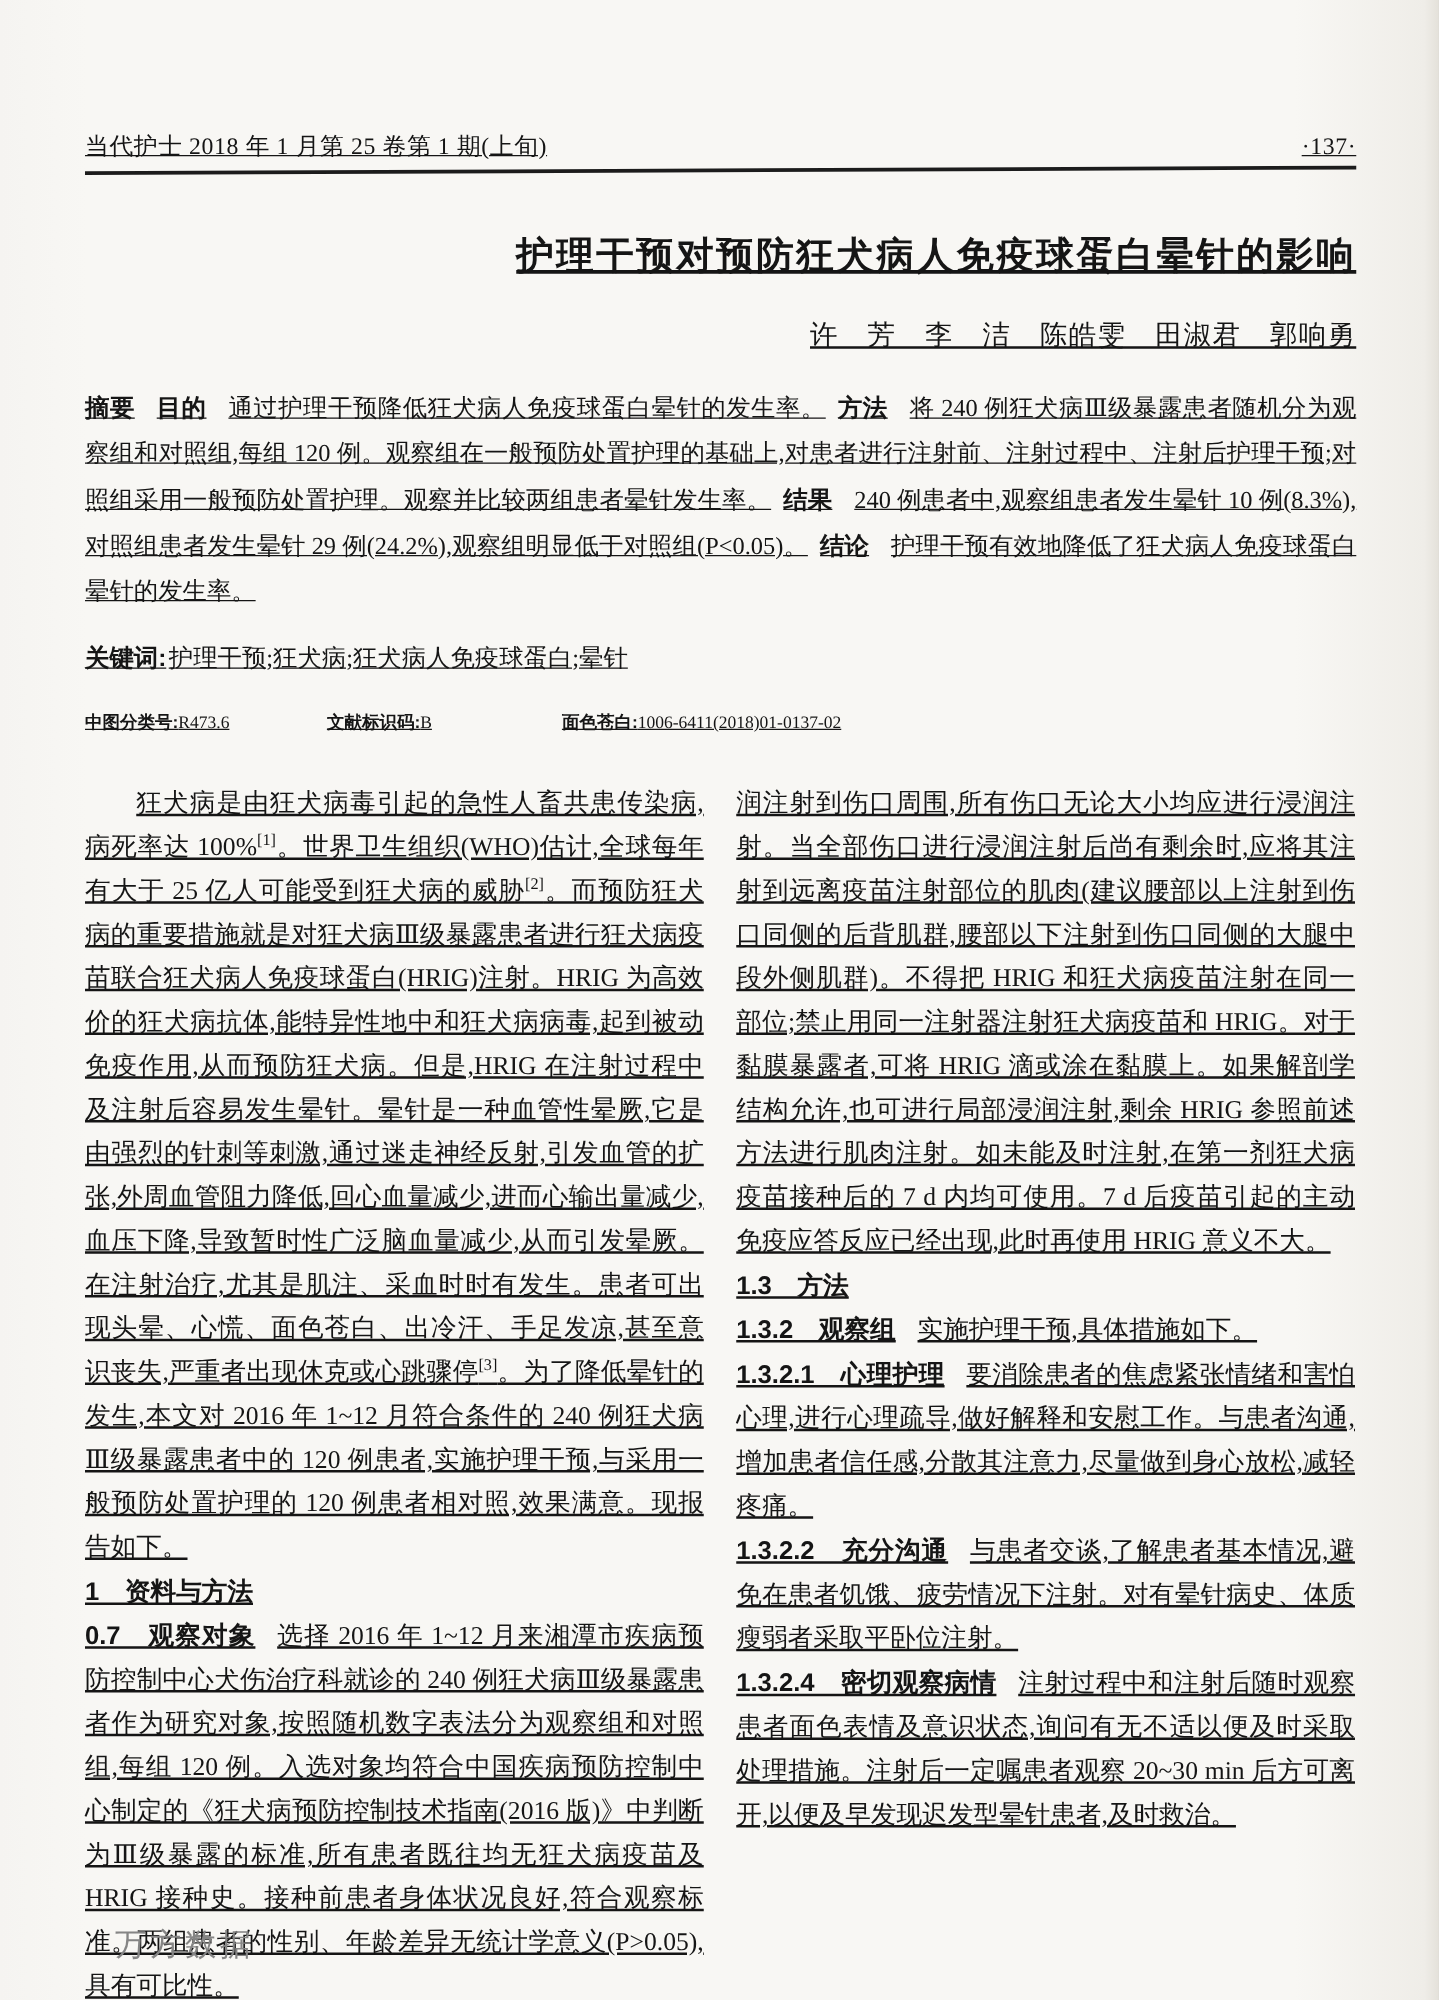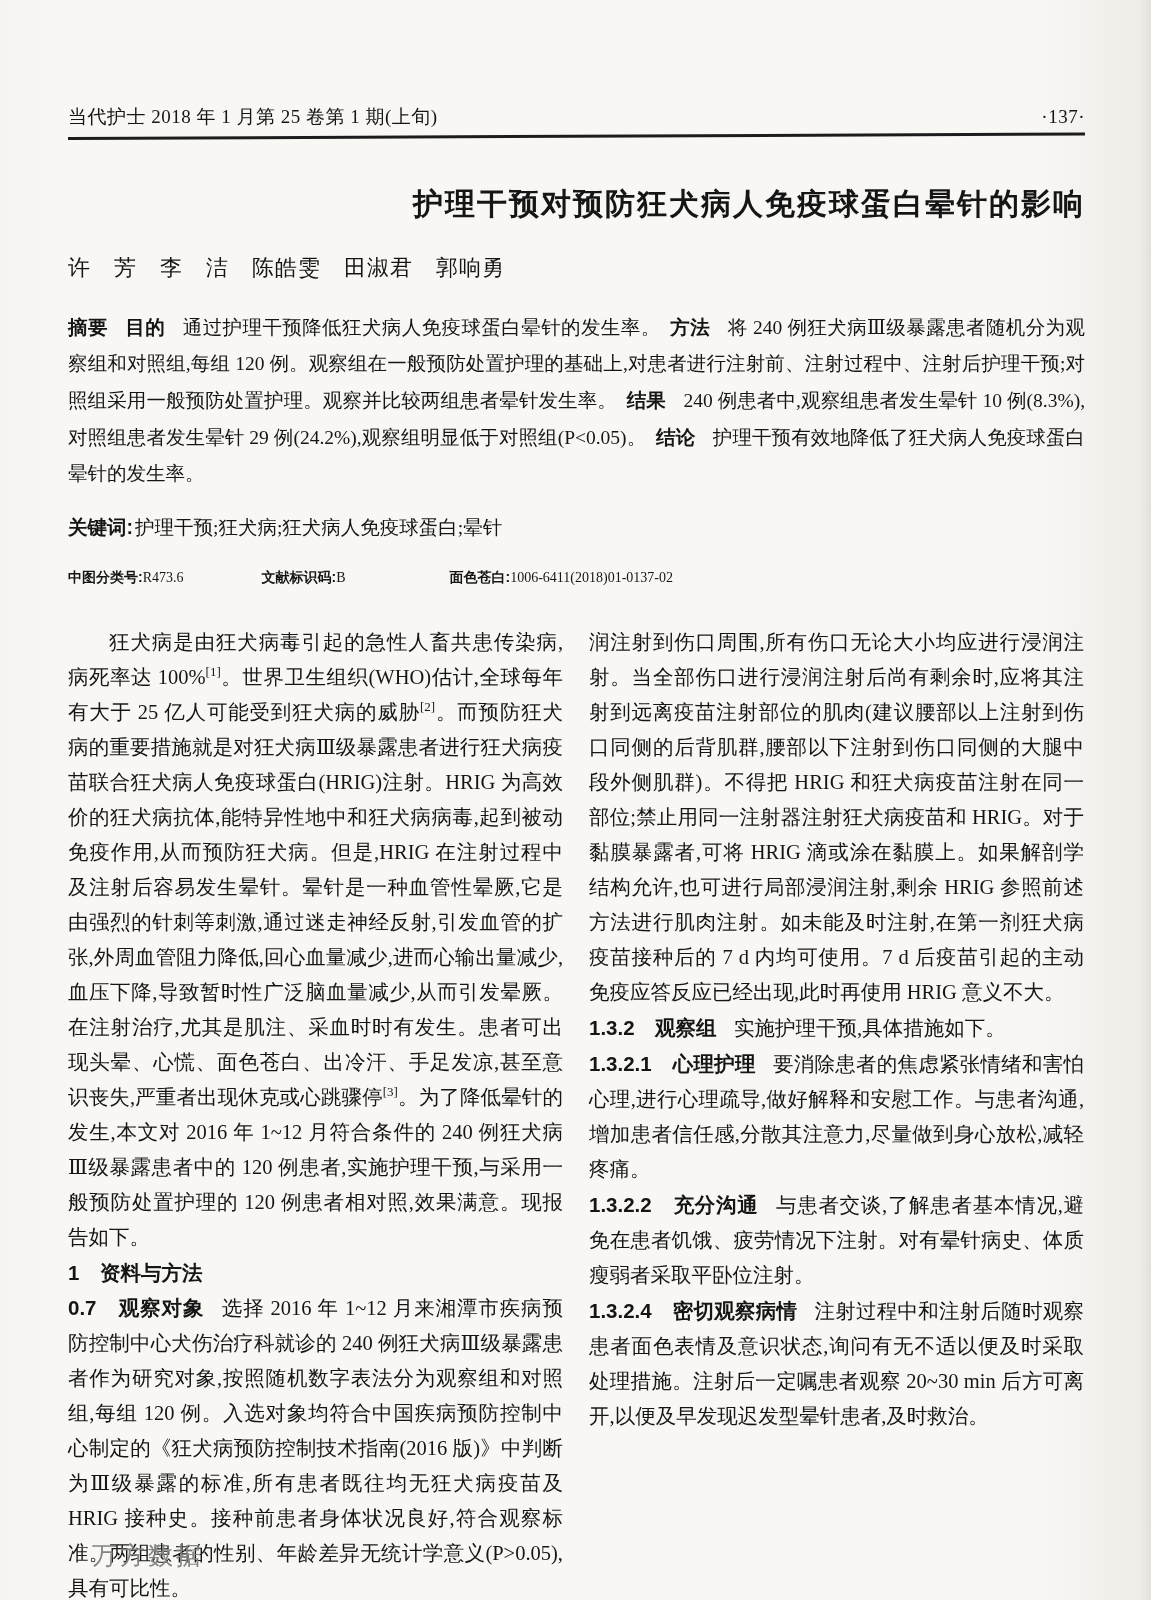--- a/index.html
+++ b/index.html
@@ -5,30 +5,31 @@
   html,body{margin:0;padding:0;}
   body{background:#d8d6d2;}
   .page{
     position:relative;
     width:1151px;height:1600px;
     margin:0 auto;
     background:linear-gradient(90deg,#f5f4f1 0%,#f8f7f4 6%,#f8f7f4 90%,#efede8 99%,#e4e1da 100%);
     font-family:"Liberation Serif","DejaVu Serif",serif;
     color:#151515;
     overflow:hidden;
+    text-decoration:underline;
   }
   .content{padding:104px 66px 0 68px;}
   .hei{font-family:"Liberation Sans","DejaVu Sans",sans-serif;font-weight:bold;}
 
   .head-row{display:flex;justify-content:space-between;align-items:baseline;font-size:19px;letter-spacing:0.5px;}
   .head-rule{height:0;border-bottom:3px solid #1c1c1c;margin-top:7px;transform:rotate(-0.25deg);transform-origin:left center;}
 
   .title{margin:44px 0 0 0;text-align:right;font-size:30px;letter-spacing:2px;
          font-family:"Liberation Sans","DejaVu Sans",sans-serif;font-weight:bold;}
-  .authors{margin-top:28px;text-align:left;font-size:22px;letter-spacing:1px;}
+  .authors{margin-top:28px;text-align:right;font-size:22px;letter-spacing:1px;}
 
   .abstract{margin-top:26px;font-size:19.5px;line-height:36px;text-align:justify;}
   .abstract .lbl{margin-right:0.9em;}
   .abstract .lbl-mid{margin:0 0.9em 0 0.5em;}
 
   .kw-line{margin-top:9px;font-size:19.5px;line-height:30px;}
   .kw-line .lbl{margin-right:2px;}
 
   .meta-row{margin-top:11px;font-size:14px;line-height:30px;display:flex;text-align:right;}
   .meta-item{white-space:nowrap;}
@@ -81,20 +82,21 @@
 
         <p class="para"><span class="hei sec-lbl">0.7　观察对象</span><span>选择 2016 年 1~12 月来湘潭市疾病预防控制中心犬伤治疗科就诊的 240 例狂犬病Ⅲ级暴露患者作为研究对象,按照随机数字表法分为观察组和对照组,每组 120 例。入选对象均符合中国疾病预防控制中心制定的《狂犬病预防控制技术指南(2016 版)》中判断为Ⅲ级暴露的标准,所有患者既往均无狂犬病疫苗及 HRIG 接种史。接种前患者身体状况良好,符合观察标准。两组患者的性别、年龄差异无统计学意义(P&gt;0.05),具有可比性。</span></p>
 
         <p class="para"><span class="hei sec-lbl">1.2　HRIG 的使用</span><span>按照世界卫生组织(WHO)对狂犬病暴露后的处理原则,即狂犬病Ⅲ级暴露患者必须按下法处理:①必须立即彻底清洁、处理伤口;②立即注射 HRIG;③立即注射狂犬病疫苗。HRIG 应尽早使用,最好在伤口清洗完成后立刻开始。严格按照体重计算剂量,一次性足量使用。HRIG 按照每公斤体重 20IU 计算。如所用总剂量不足以浸润注射全部伤口,可用生理盐水适当稀释。如果解剖结构允许(但应避免因注射引起骨筋膜室综合征),应当按照计算剂量,仔细地将 HRIG 全部浸</span></p>
 
       </div>
 
       <div class="col">
         <p>润注射到伤口周围,所有伤口无论大小均应进行浸润注射。当全部伤口进行浸润注射后尚有剩余时,应将其注射到远离疫苗注射部位的肌肉(建议腰部以上注射到伤口同侧的后背肌群,腰部以下注射到伤口同侧的大腿中段外侧肌群)。不得把 HRIG 和狂犬病疫苗注射在同一部位;禁止用同一注射器注射狂犬病疫苗和 HRIG。对于黏膜暴露者,可将 HRIG 滴或涂在黏膜上。如果解剖学结构允许,也可进行局部浸润注射,剩余 HRIG 参照前述方法进行肌肉注射。如未能及时注射,在第一剂狂犬病疫苗接种后的 7 d 内均可使用。7 d 后疫苗引起的主动免疫应答反应已经出现,此时再使用 HRIG 意义不大。</p>
 
+        <p class="sec-heading hei">1.3　方法</p>
 
 
         <p class="para"><span class="hei sec-lbl">1.3.2　观察组</span><span>实施护理干预,具体措施如下。</span></p>
 
         <p class="para"><span class="hei sec-lbl">1.3.2.1　心理护理</span><span>要消除患者的焦虑紧张情绪和害怕心理,进行心理疏导,做好解释和安慰工作。与患者沟通,增加患者信任感,分散其注意力,尽量做到身心放松,减轻疼痛。</span></p>
 
         <p class="para"><span class="hei sec-lbl">1.3.2.2　充分沟通</span><span>与患者交谈,了解患者基本情况,避免在患者饥饿、疲劳情况下注射。对有晕针病史、体质瘦弱者采取平卧位注射。</span></p>
 
 
         <p class="para"><span class="hei sec-lbl">1.3.2.4　密切观察病情</span><span>注射过程中和注射后随时观察患者面色表情及意识状态,询问有无不适以便及时采取处理措施。注射后一定嘱患者观察 20~30 min 后方可离开,以便及早发现迟发型晕针患者,及时救治。</span></p>

